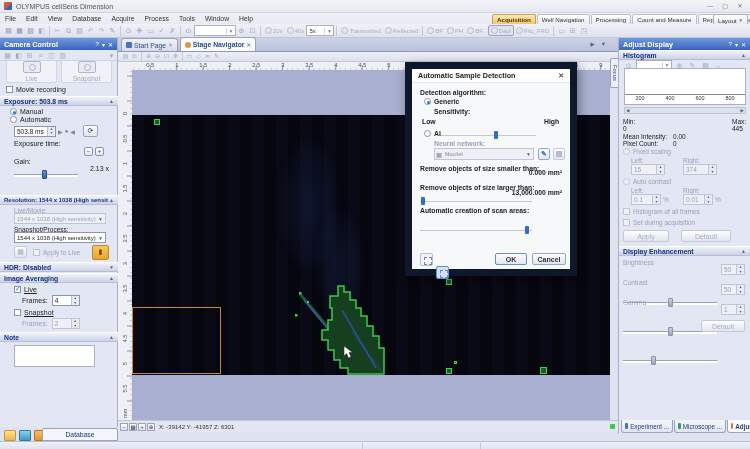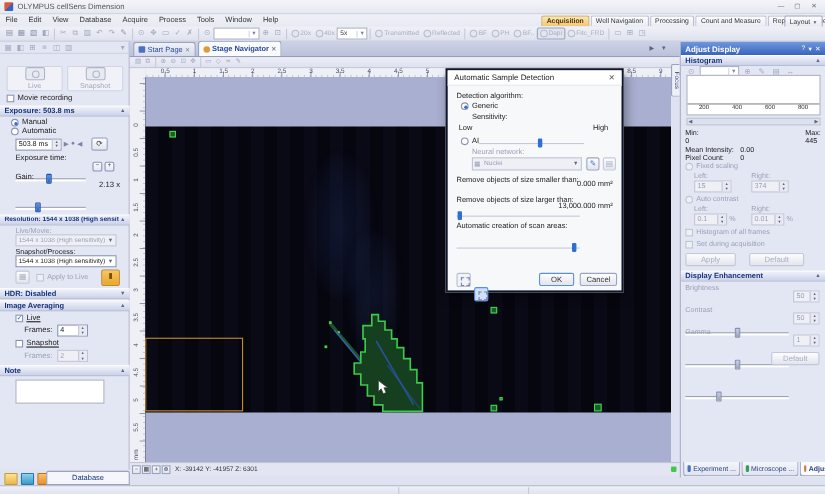--- a/index.html
+++ b/index.html
@@ -102,22 +102,22 @@
   .focustab{position:absolute;left:492px;top:20px;width:8px;height:30px;background:#eef0f7;border:1px solid #9aa2bc;
             border-right:none;border-radius:2px 0 0 2px;writing-mode:vertical-rl;font-size:5.8px;color:#2a3e7e;
             text-align:center;box-sizing:border-box;}
   .zoombar{position:absolute;left:0;top:382px;width:500px;height:12px;background:#e3e6f2;border-top:1px solid #c2c7d8;
            display:flex;align-items:center;gap:1px;padding-left:2px;box-sizing:border-box;}
   .zb{width:8px;height:8px;background:linear-gradient(#fdfdfe,#e0e3ee);border:1px solid #9aa4c0;font-size:5.5px;
       line-height:6px;text-align:center;color:#444;box-sizing:border-box;flex:none;}
   .docbtns{position:absolute;left:470px;top:2px;display:flex;gap:2px;}
   .docbtns .ib{width:9px;height:9px;line-height:9px;font-size:5.5px;color:#5a6280;}
   
-  .dialog{left:405px;top:62px;width:158px;height:200px;background:#f7f8fa;border:2px solid #0f172a;
-          box-shadow:2px 4px 10px rgba(0,0,0,0.4);z-index:50;font-size:6.8px;}
+  .dialog{left:405px;top:62px;width:158px;height:200px;background:#f7f8fa;border:7px solid #0f172a;
+          box-shadow:2px 4px 10px rgba(0,0,0,0.4);z-index:50;font-size:6.8px;font-weight:bold;}
   .dlgtitle{height:14px;display:flex;align-items:center;padding:0 6px;font-size:7.2px;color:#222;box-sizing:border-box;background:#fff;border-bottom:1px solid #e4e6ec;}
   .dlgtitle .sp{flex:1;}
   .dlgx{font-size:7px;color:#555;}
   .dslider{position:relative;height:8px;}
   .dslider .track{position:absolute;left:0;right:0;top:3.5px;height:1.5px;background:#c4c9d8;}
   .dslider .thumb{position:absolute;top:0;width:4px;height:8px;background:#2f6fd0;border-radius:1px;}
   .scanbtn{width:13px;height:13px;border:1px solid #b8bdd0;background:#f2f3f8;border-radius:2px;position:relative;box-sizing:border-box;}
   .scanbtn.on{background:#cfe0f8;border-color:#5b8fd6;}
   .scanbtn:after{content:"";position:absolute;left:2.5px;top:2.5px;width:6px;height:6px;border:1px dashed #7a84a0;}
   
@@ -246,20 +246,27 @@
         <span class="dot"></span>
         <span>Fitc_FRD</span>
       </span>
     <span class="sep"></span>
     <span class="ib">▭</span>
     <span class="ib">⊞</span>
     <span class="ib">◳</span>
   </div>
 
   <div class="abs panel" style="left:0;top:38px;width:118px;height:389px;border-right:1px solid #aab0c8;box-sizing:border-box;">
+    <div class="ptitle">
+      <span>Camera Control</span>
+        <span class="sp"></span>
+      <span class="ic">?</span>
+      <span class="ic">▾</span>
+      <span class="ic">✕</span>
+    </div>
     <div class="row" style="height:10px;padding-left:2px;border-bottom:1px solid #cdd2e2;">
       <span class="ib">▦</span>
       <span class="ib">◧</span>
       <span class="ib">⊞</span>
       <span class="ib">≡</span>
       <span class="ib">◫</span>
       <span class="ib">▥</span>
       <span style="flex:1;"></span>
       <span class="ib">▾</span>
     </div>

